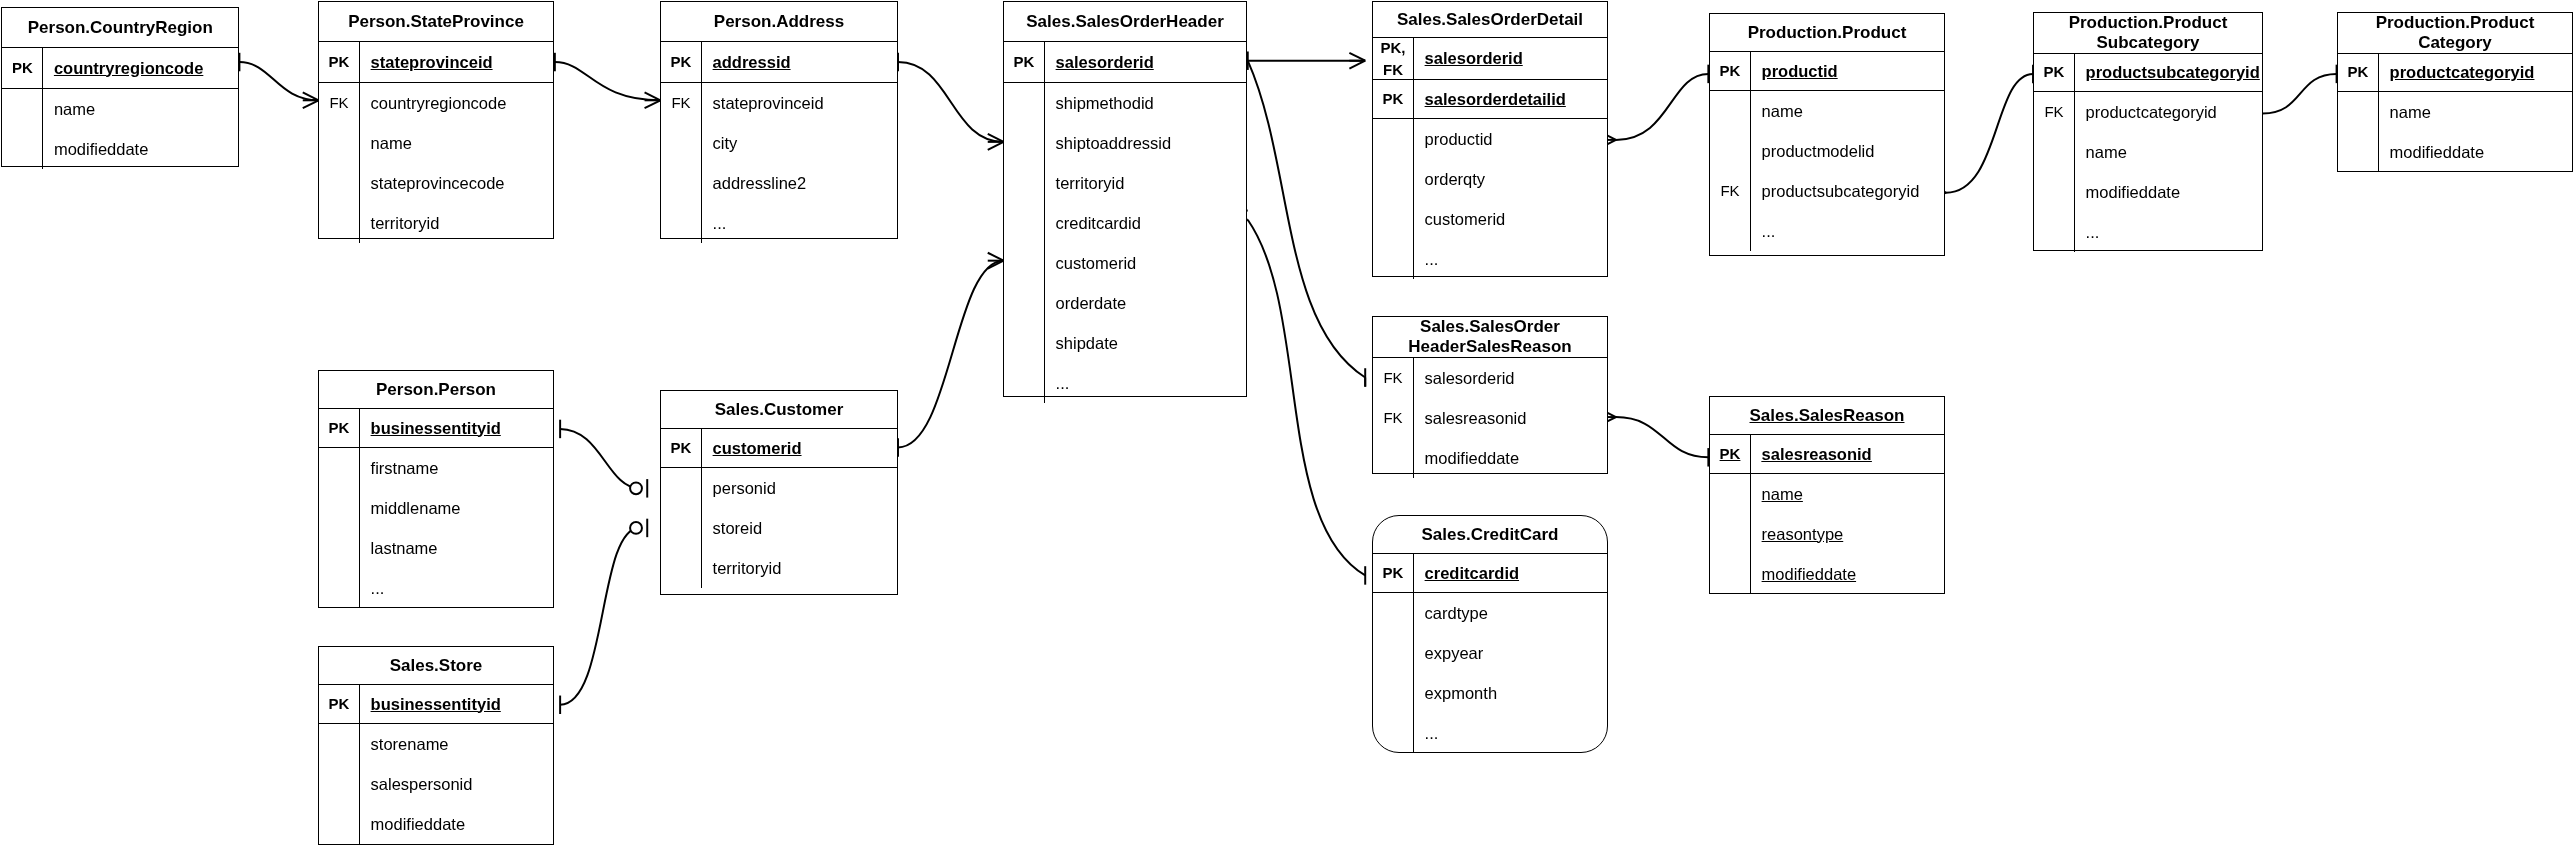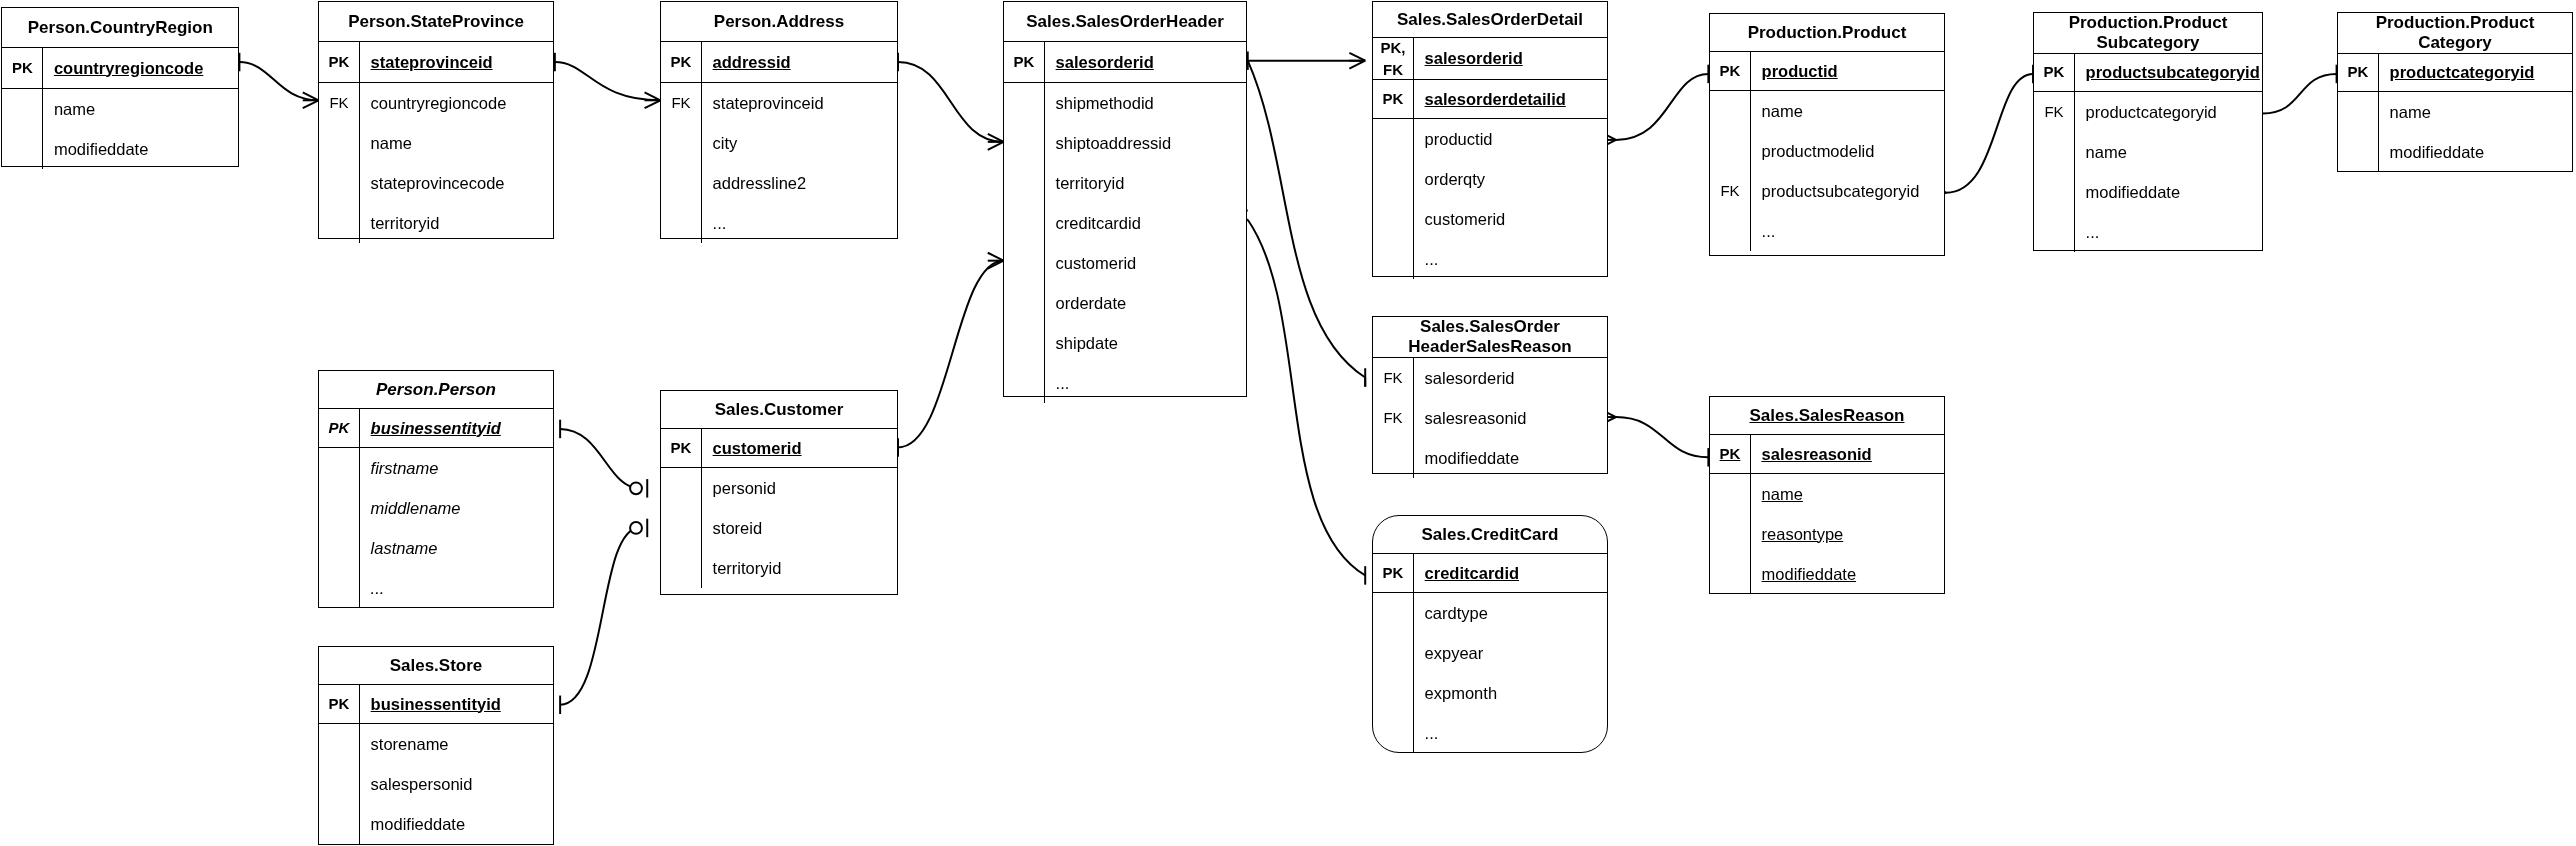--- a/index.html
+++ b/index.html
@@ -473,21 +473,21 @@
       </div>
       <div class="namecol">
         <div class="row namecell">cardtype</div>
         <div class="row namecell">expyear</div>
         <div class="row namecell">expmonth</div>
         <div class="row namecell">...</div>
       </div>
     </div>
   </div>
 
-  <div class="entity" style="left:318px;top:370px;width:236px;height:238px;font-style:italic;">
+  <div class="entity" style="left:318px;top:370px;width:236px;height:238px;">
     <div class="entity-title" style="height:38px;">Person.Person</div>
     <div class="pk-section">
       <div class="keycol">
         <div class="row keycell bold" style="height:38px;">PK</div>
       </div>
       <div class="namecol">
         <div class="row namecell pkname" style="height:38px;">businessentityid</div>
       </div>
     </div>
     <div class="body-section">

